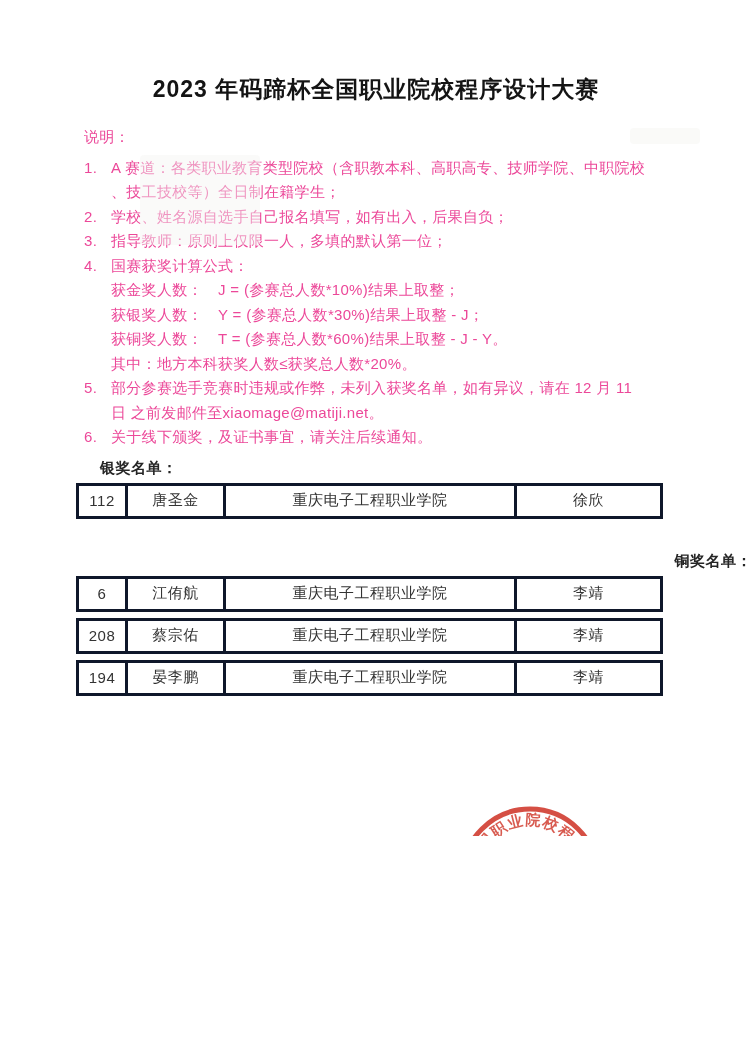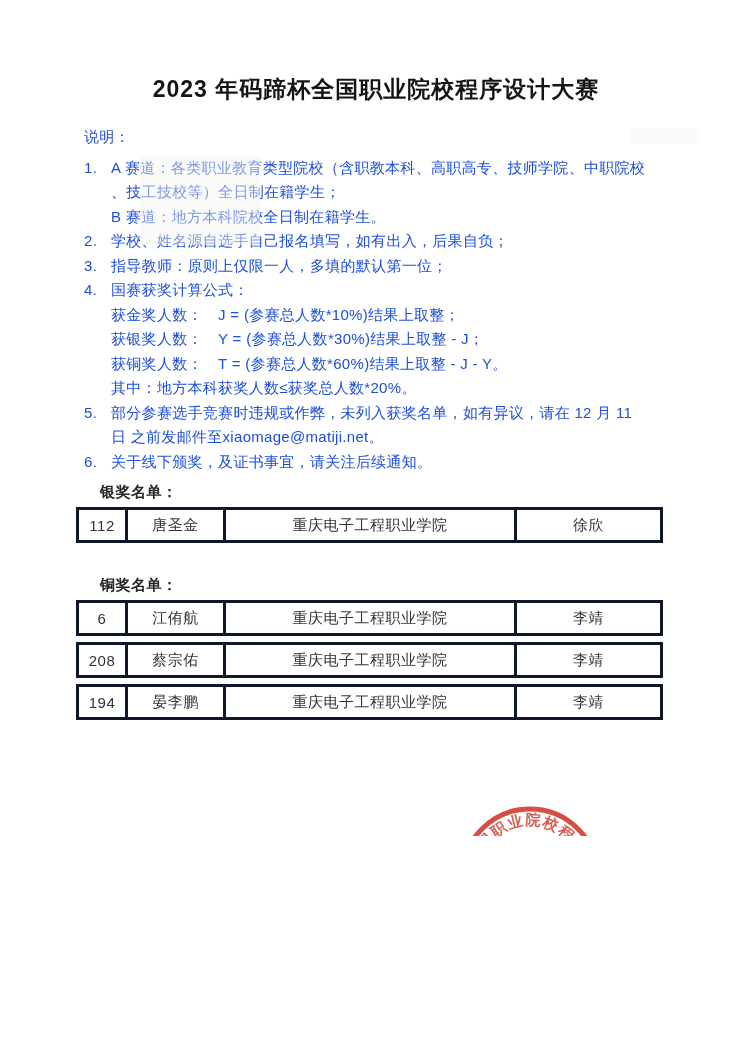--- a/index.html
+++ b/index.html
@@ -13,29 +13,29 @@
 
   .title1{
     margin:76px 0 0;text-align:center;font-size:23px;font-weight:700;
     color:#141414;letter-spacing:1px;line-height:27px;
   }
   .title2{
     margin:29px 0 0;text-align:center;font-size:21px;font-weight:700;
     color:#141414;letter-spacing:1px;line-height:25px;
   }
 
-  .notes{margin:22px 72px 0 84px;font-size:15px;line-height:24.5px;letter-spacing:.3px;color:#1d4ed8;}
+  .notes{margin:22px 72px 0 84px;font-size:15px;line-height:24.5px;letter-spacing:.3px;color:#ec4899;}
   .note-heading{margin-bottom:6px;}
   .note-item{display:flex;}
   .note-num{width:27px;flex:none;}
   .note-text{flex:1;}
   .sub-line{padding-left:0;}
 
   .section-label{margin:8px 0 0 100px;font-size:15px;font-weight:700;color:#262626;line-height:19px;letter-spacing:.5px;}
-  .bronze-label{margin-top:32px;}
+  .bronze-label{margin-top:32px;text-align:right;}
 
   table.award-table{
     border-collapse:collapse;table-layout:fixed;
     margin:6px 0 0 76px;width:587px;
     font-size:15px;color:#333333;letter-spacing:.5px;
   }
   table.award-table td{
     border:3px solid #0f172a;height:30px;text-align:center;
     padding:0;overflow:hidden;white-space:nowrap;
   }
@@ -63,21 +63,20 @@
   <div class="title1">2023 年码蹄杯全国职业院校程序设计大赛</div>
 
   <div class="notes">
     <div class="note-heading">说明：</div>
 
     <div class="note-item">
       <span class="note-num">1.</span>
       <div class="note-text">
         <div>A 赛道：各类职业教育类型院校（含职教本科、高职高专、技师学院、中职院校</div>
         <div>、技工技校等）全日制在籍学生；</div>
-        <div>B 赛道：地方本科院校全日制在籍学生。</div>
       </div>
     </div>
 
     <div class="note-item">
       <span class="note-num">2.</span>
       <div class="note-text">
         <div>学校、姓名源自选手自己报名填写，如有出入，后果自负；</div>
       </div>
     </div>
 

